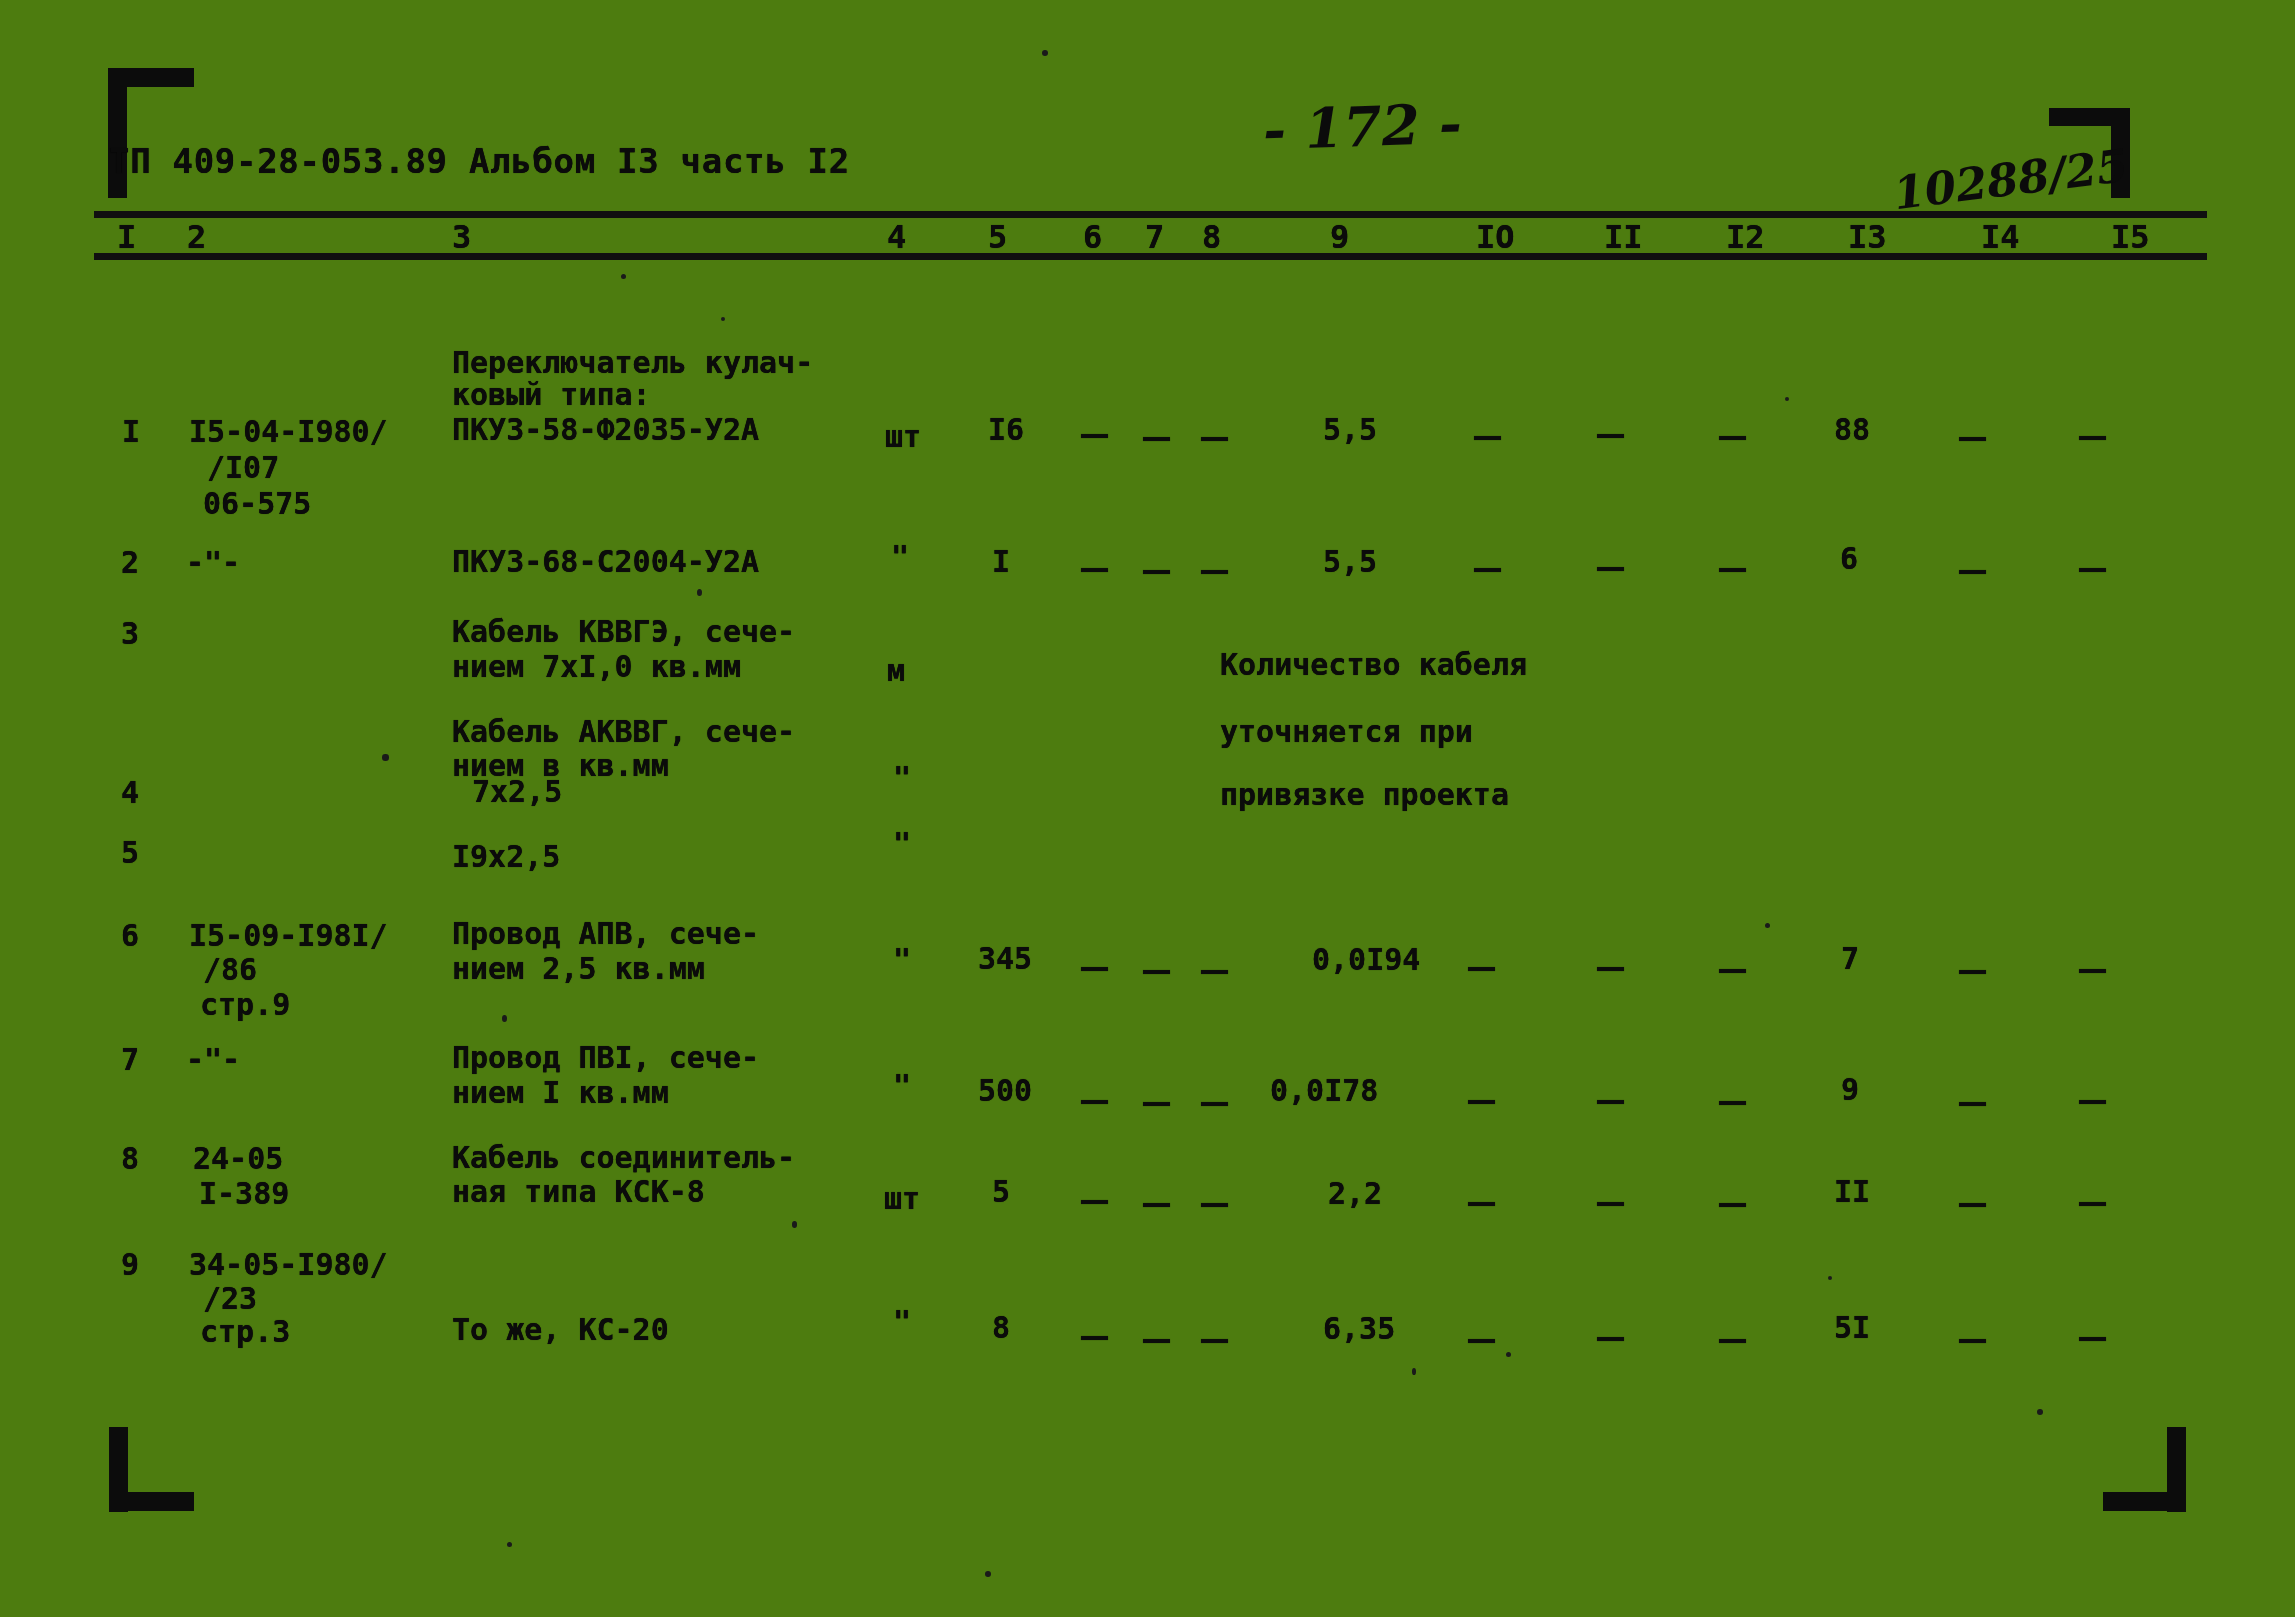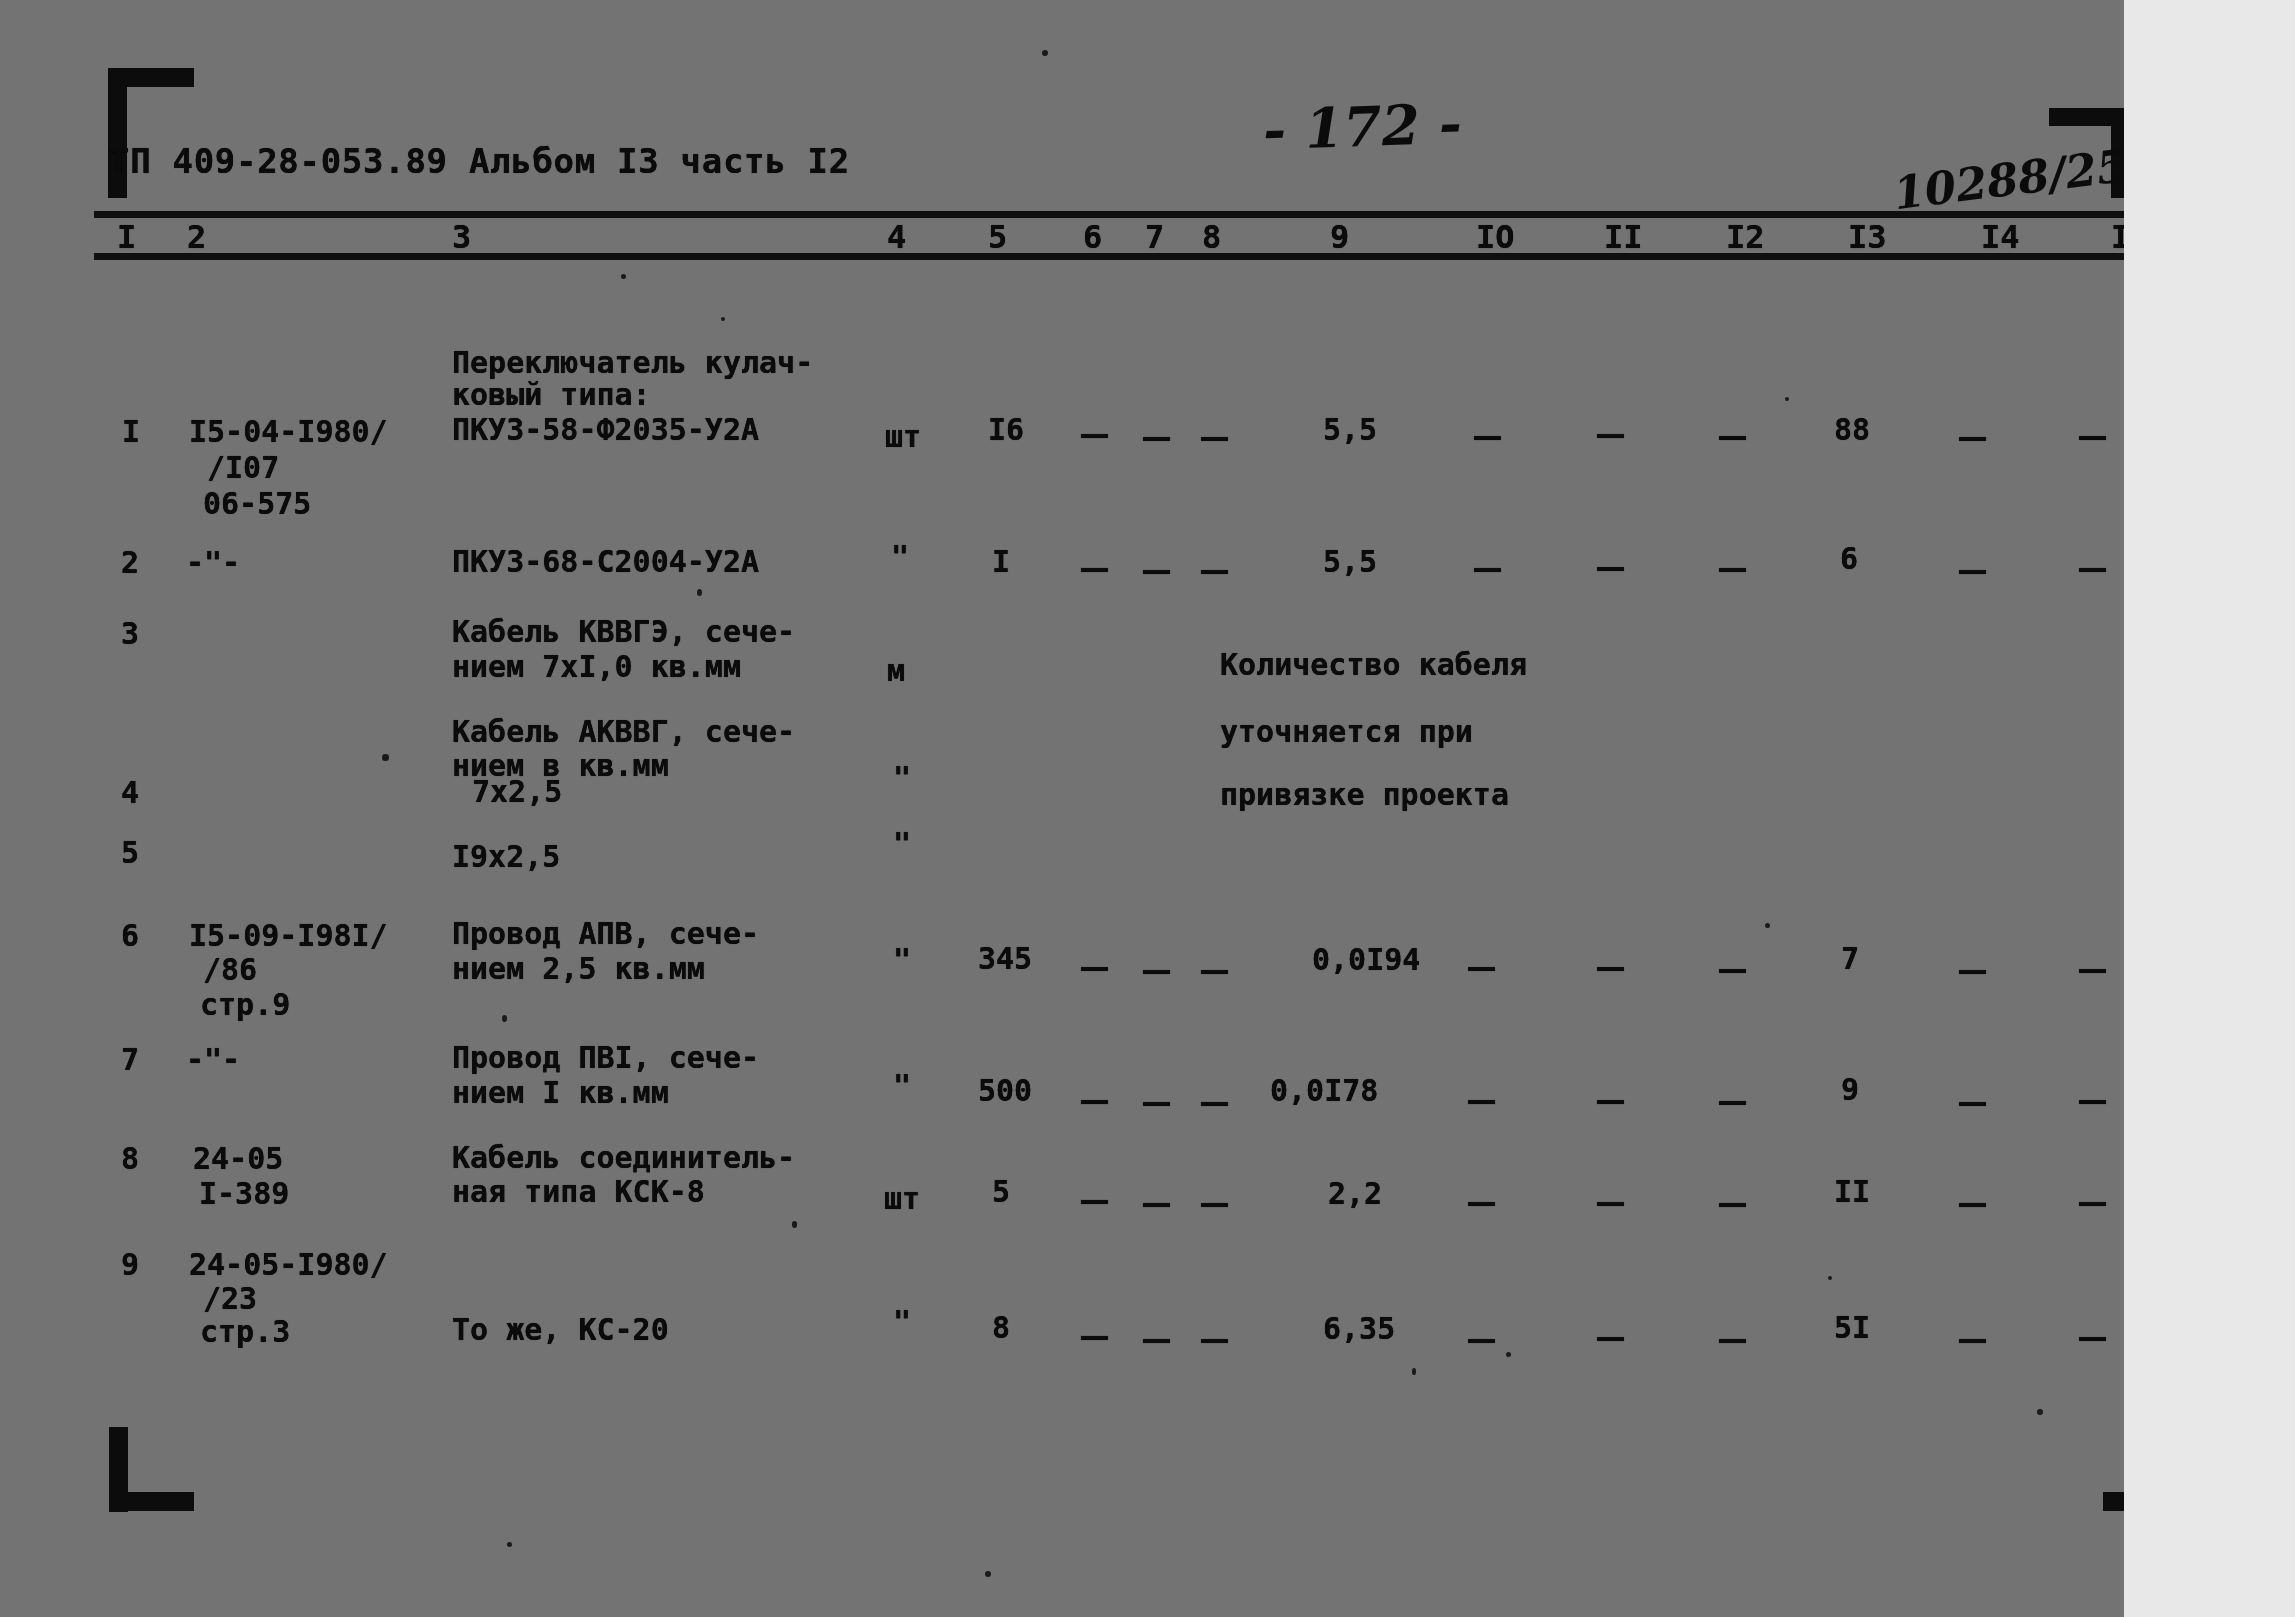--- a/index.html
+++ b/index.html
@@ -1,17 +1,17 @@
 <!DOCTYPE html>
 <html style="font-size:11.5px"><head>
 <meta charset="utf-8">
 <style>
   html,body{margin:0;padding:0;background:#e8e8e8;}
   .page{
-    position:relative;width:2124px;height:1617px;background:#737373;
+    position:relative;width:2295px;height:1617px;background:#4d7c0f;
     overflow:hidden;font-family:"DejaVu Sans Mono",monospace;color:#0b0b0b;
   }
   .t{
     position:absolute;white-space:pre;font-weight:700;font-size:30px;line-height:1.08;
     font-family:"DejaVu Sans Mono",monospace;color:#0b0b0b;
     text-shadow:0 0 0.7px #000;
   }
   .big{font-size:34px;letter-spacing:0.7px;}
   .hdrnum{font-size:32px;}
   .dash{font-size:32px;transform:scaleX(1.4);transform-origin:left;}
@@ -164,21 +164,21 @@
   <div class="t dash" style="left:1201px;top:1186px">–</div>
   <div class="t" style="left:1328px;top:1178px">2,2</div>
   <div class="t dash" style="left:1468px;top:1185px">–</div>
   <div class="t dash" style="left:1597px;top:1185px">–</div>
   <div class="t dash" style="left:1719px;top:1186px">–</div>
   <div class="t" style="left:1834px;top:1176px">II</div>
   <div class="t dash" style="left:1959px;top:1186px">–</div>
   <div class="t dash" style="left:2079px;top:1185px">–</div>
 
   <div class="t" style="left:121px;top:1249px">9</div>
-  <div class="t" style="left:189px;top:1249px">24-05-I980/</div>
+  <div class="t" style="left:189px;top:1249px">34-05-I980/</div>
   <div class="t" style="left:203px;top:1283px">/23</div>
   <div class="t" style="left:200px;top:1316px">стр.3</div>
   <div class="t" style="left:452px;top:1314px">То же, КС-20</div>
   <div class="t" style="left:893px;top:1306px">"</div>
   <div class="t" style="left:992px;top:1312px">8</div>
   <div class="t dash" style="left:1081px;top:1319px">–</div>
   <div class="t dash" style="left:1143px;top:1322px">–</div>
   <div class="t dash" style="left:1201px;top:1322px">–</div>
   <div class="t" style="left:1323px;top:1313px">6,35</div>
   <div class="t dash" style="left:1468px;top:1322px">–</div>

